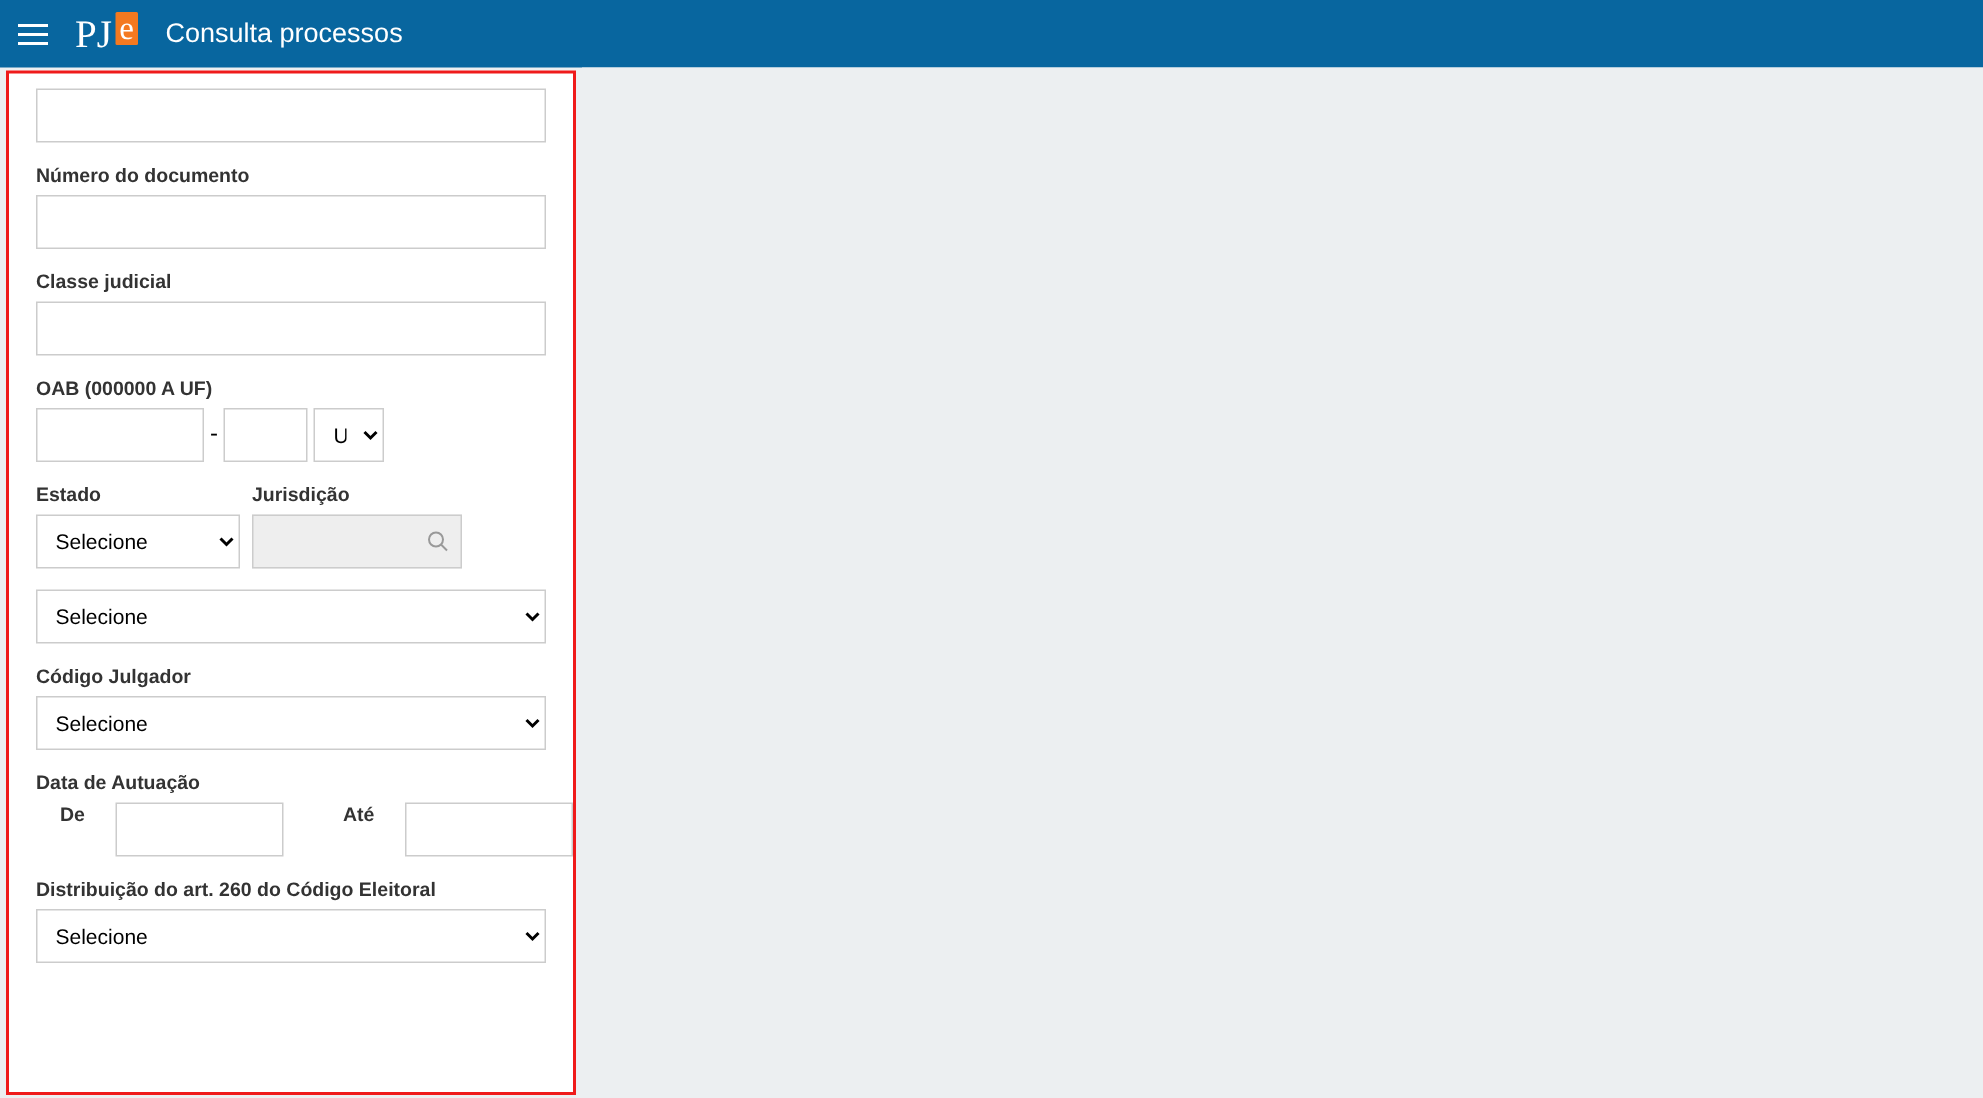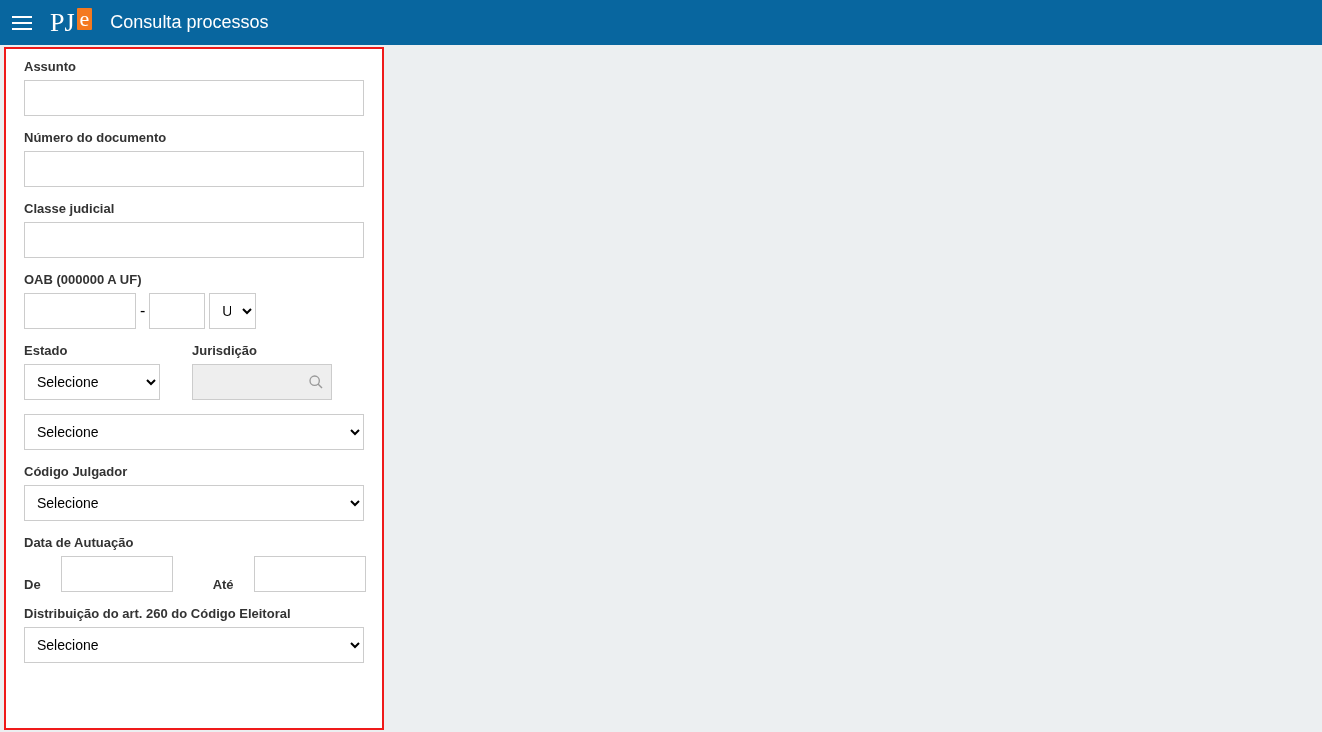--- a/index.html
+++ b/index.html
@@ -108,21 +108,21 @@
   }
   .select-input.small { width: 47px; }
   .row {
     display: flex;
     align-items: center;
     gap: 4px;
   }
   .row-gap {
     display: flex;
     align-items: flex-start;
-    gap: 32px;
+    gap: 8px;
   }
   .col { display: flex; flex-direction: column; }
   .municipio-wrap {
     position: relative;
     width: 140px;
   }
   .municipio-input {
     width: 100%;
     height: 36px;
     border: 1px solid #ccc;
@@ -134,21 +134,21 @@
     position: absolute;
     right: 8px;
     top: 50%;
     transform: translateY(-50%);
     width: 16px;
     height: 16px;
     color: #999;
     pointer-events: none;
   }
   .estado-select { width: 136px; }
-  .date-row { display: flex; align-items: flex-end; gap: 20px; }
+  .date-row { display: flex; align-items: flex-start; gap: 20px; margin-left: 16px; }
   .date-input { width: 112px; height: 36px; border: 1px solid #ccc; padding: 6px 8px; font-size: 14px; }
 </style>
 </head>
 <body>
 
 <div class="header">
   <div class="hamburger">
     <span></span>
       <span></span>
       <span></span>
@@ -157,21 +157,20 @@
     <span>PJ</span>
       <span class="e-box">e</span>
   </div>
   <div class="page-title">Consulta processos</div>
 </div>
 
 <div class="main">
   <div class="form-panel">
 
     <div class="form-group">
-      <label class="form-label">Assunto</label>
       <input type="text" class="text-input" value="" style="">
     </div>
 
     <div class="form-group">
       <label class="form-label">Número do documento</label>
       <input type="text" class="text-input" value="" style="">
     </div>
 
     <div class="form-group">
       <label class="form-label">Classe judicial</label>

